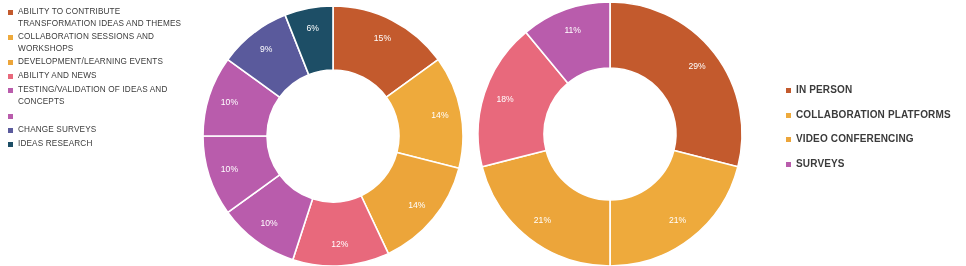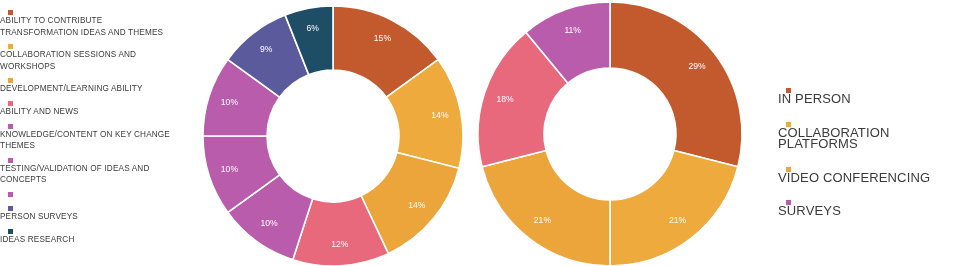--- a/index.html
+++ b/index.html
@@ -32,40 +32,39 @@
   }
   #legend-right {
     left: 778px;
     width: 188px;
     padding-top: 84px;
   }
   .legend-item {
     display: flex;
     align-items: flex-start;
     margin-bottom: 2px;
-    flex-direction: column;
   }
   #legend-left .legend-item { min-height: 12px; }
   #legend-right .legend-item { margin-bottom: 13px; }
   .legend-swatch {
     width: 5px;
     height: 5px;
     flex: 0 0 5px;
     margin-top: 4px;
     margin-left: 8px;
     margin-right: 5px;
   }
   .legend-label {
     font-size: 8.2px;
     line-height: 11.6px;
     color: #3b3b3b;
     letter-spacing: 0.15px;
     white-space: pre-line;
   }
-  #legend-right .legend-label { font-size: 13px; }
+  #legend-right .legend-label { font-size: 10px; font-weight: bold; }
 
   
   .chart {
     position: absolute;
     top: 0;
   }
   #chart-left { left: 200px; }
   #chart-right { left: 476px; }
 
   .slice-label {
@@ -87,42 +86,37 @@
         <span class="legend-label">ABILITY TO CONTRIBUTE
 TRANSFORMATION IDEAS AND THEMES</span>
       </div>
       <div class="legend-item">
         <span class="legend-swatch" style="background: rgb(238, 170, 60);"></span>
         <span class="legend-label">COLLABORATION SESSIONS AND
 WORKSHOPS</span>
       </div>
       <div class="legend-item">
         <span class="legend-swatch" style="background: rgb(236, 165, 58);"></span>
-        <span class="legend-label">DEVELOPMENT/LEARNING ABILITY</span>
+        <span class="legend-label">DEVELOPMENT/LEARNING EVENTS</span>
       </div>
       <div class="legend-item">
         <span class="legend-swatch" style="background: rgb(232, 105, 124);"></span>
         <span class="legend-label">ABILITY AND NEWS</span>
-      </div>
-      <div class="legend-item">
-        <span class="legend-swatch" style="background: rgb(185, 92, 172);"></span>
-        <span class="legend-label">KNOWLEDGE/CONTENT ON KEY CHANGE
-THEMES</span>
       </div>
       <div class="legend-item">
         <span class="legend-swatch" style="background: rgb(185, 92, 172);"></span>
         <span class="legend-label">TESTING/VALIDATION OF IDEAS AND
 CONCEPTS</span>
       </div>
       <div class="legend-item">
         <span class="legend-swatch" style="background: rgb(185, 92, 172);"></span>
       </div>
       <div class="legend-item">
         <span class="legend-swatch" style="background: rgb(90, 90, 156);"></span>
-        <span class="legend-label">PERSON SURVEYS</span>
+        <span class="legend-label">CHANGE SURVEYS</span>
       </div>
       <div class="legend-item">
         <span class="legend-swatch" style="background: rgb(29, 78, 102);"></span>
         <span class="legend-label">IDEAS RESEARCH</span>
       </div>
     </div>
 
   <svg class="chart" id="chart-left" width="266" height="266" viewBox="0 0 266 266">
       <path d="M 133 6 A 130 130 0 0 1 238.1722092687432 59.5879172019785 L 186.39512162874652 97.20617334869678 A 66 66 0 0 0 133 70 Z" fill="#c35a2d" stroke="#ffffff" stroke-width="1.6"></path>
       <text x="182.43048561164187" y="38.987209646370516" class="slice-label">15%</text>

